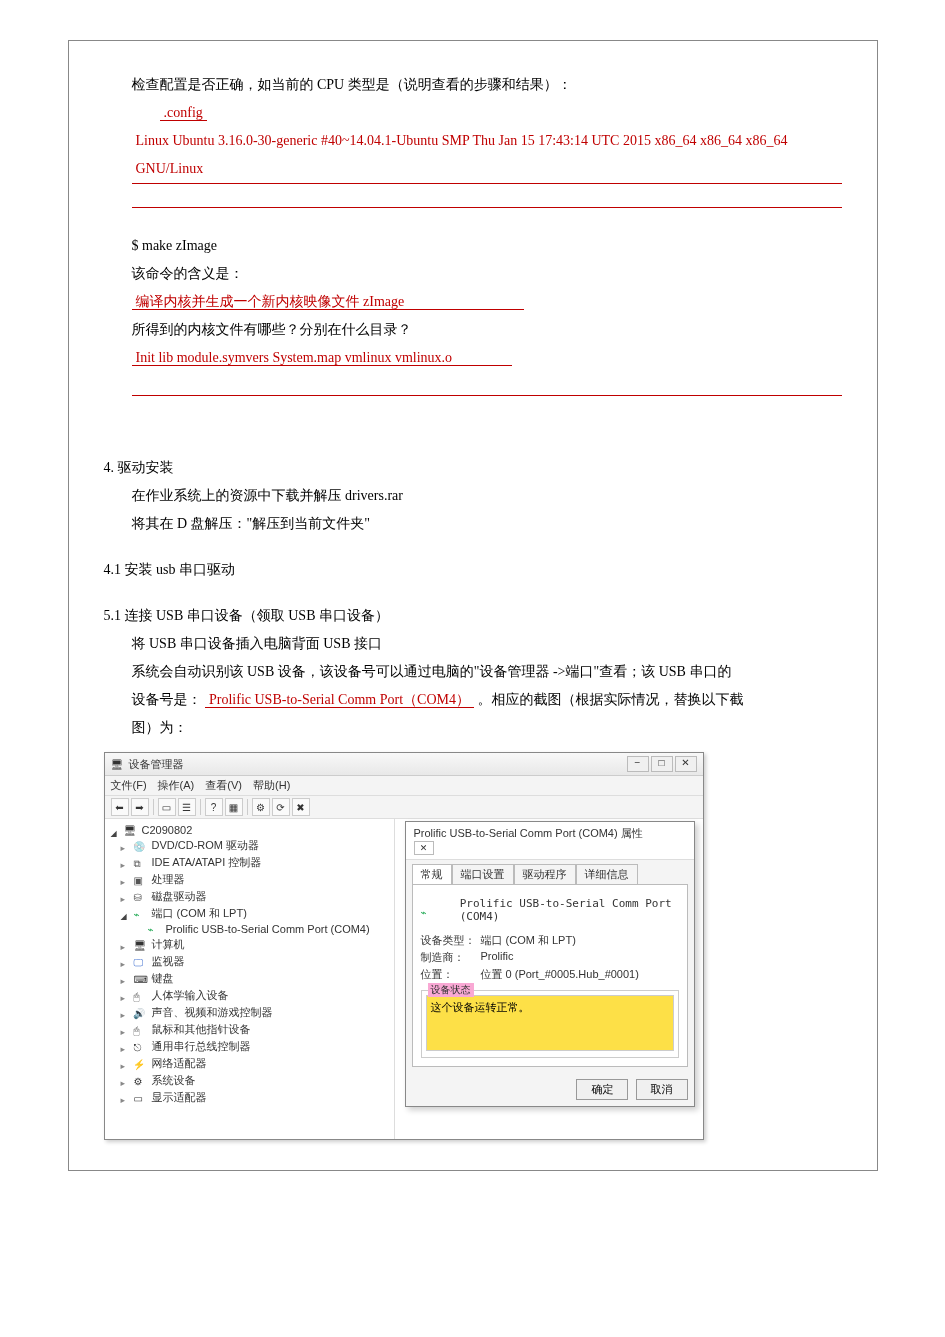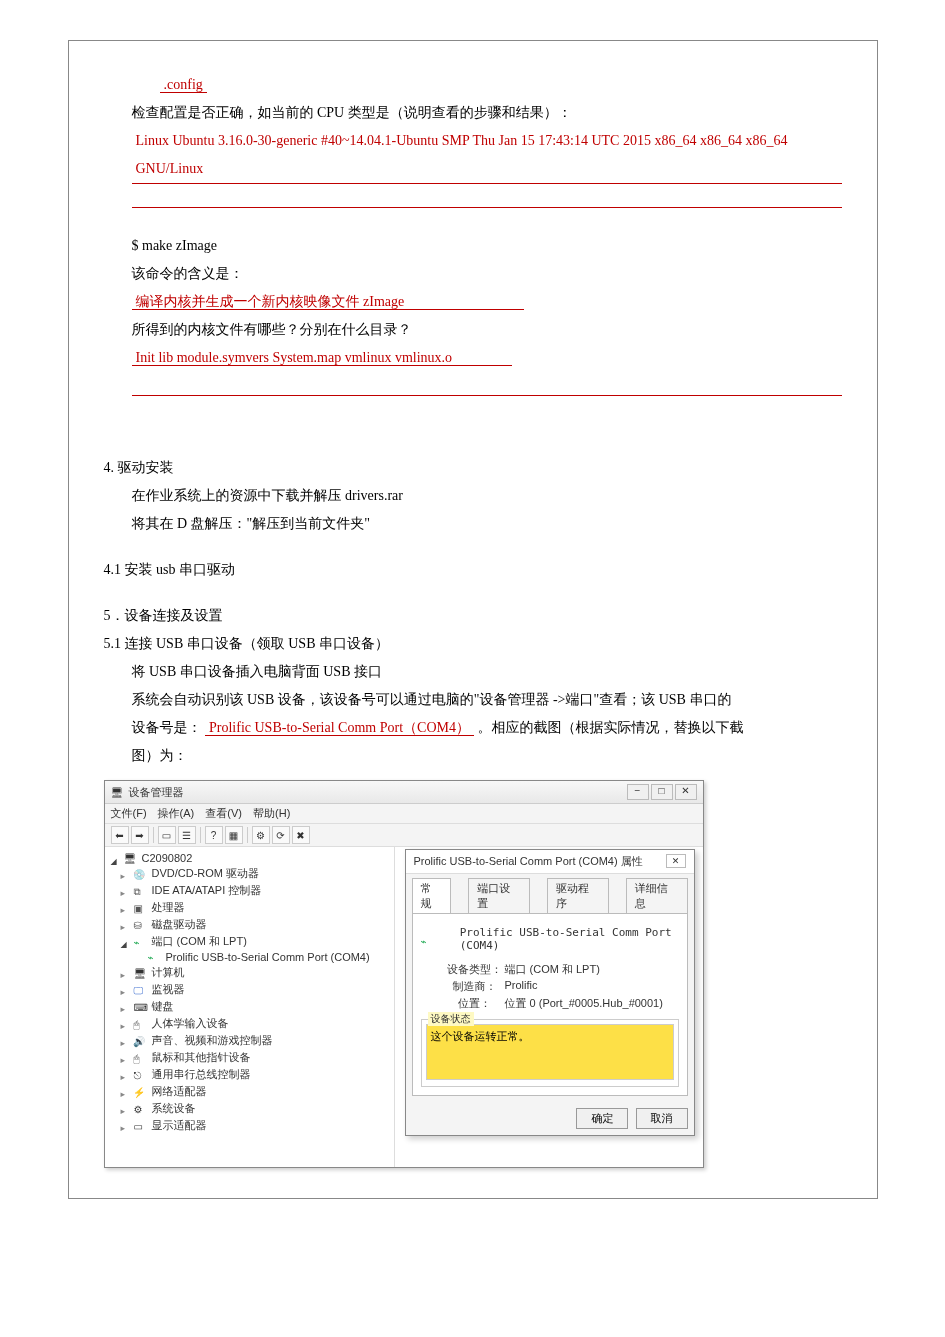--- a/index.html
+++ b/index.html
@@ -46,45 +46,45 @@
   .ico-kb::before { content: "⌨"; font-size: 10px; }
   .ico-hid::before { content: "🖱"; font-size: 10px; }
   .ico-snd::before { content: "🔊"; font-size: 10px; }
   .ico-mouse::before { content: "🖱"; font-size: 10px; }
   .ico-usb::before { content: "⎋"; font-size: 10px; }
   .ico-net::before { content: "⚡"; font-size: 10px; }
   .ico-sys::before { content: "⚙"; font-size: 10px; }
   .ico-disp::before { content: "▭"; font-size: 10px; }
 
   .prop-dialog { position: absolute; left: 300px; top: 2px; width: 290px; border: 1px solid #888; background: #f4f4f4; box-shadow: 3px 3px 6px rgba(0,0,0,0.2); }
-  .prop-title { background: #fff; border-bottom: 1px solid #ddd; padding: 4px 8px; font-size: 11px; display: flex; }
+  .prop-title { background: #fff; border-bottom: 1px solid #ddd; padding: 4px 8px; font-size: 11px; display: flex; flex-direction: column; }
   .prop-title span:first-child { flex:1; }
   .prop-close { width: 20px; height: 14px; border: 1px solid #bbb; text-align:center; line-height:12px; font-size:9px; }
-  .prop-tabs { display: flex; padding: 4px 6px 0 6px; gap: 17px; font-size: 11px; }
+  .prop-tabs { display: flex; padding: 4px 6px 0 6px; gap: 0; font-size: 11px; }
   .prop-tab { border: 1px solid #bbb; border-bottom: none; padding: 2px 8px; background: #f4f4f4; }
   .prop-tab.active { background: #fff; }
   .prop-body { background: #fff; margin: 0 6px 6px 6px; border: 1px solid #bbb; padding: 8px; font-size: 11px; }
   .prop-row { display: flex; margin: 2px 0; }
   .prop-row .k { width: 60px; }
   .prop-devname { margin: 4px 0 8px 24px; font-family: "SimSun", monospace; }
   .prop-icon { display:inline-block; width:18px; }
   .prop-group { border: 1px solid #ccc; padding: 4px; margin-top: 8px; position: relative; }
-  .prop-group .legend { position:absolute; top:-8px; left:6px; background:#fef9c3; padding:0 3px; font-size:10px; }
+  .prop-group .legend { position:absolute; top:-8px; left:6px; background:#f9a8d4; padding:0 3px; font-size:10px; }
   .prop-status { width: 100%; height: 56px; border: 1px solid #ccc; padding: 4px; font-size: 11px; resize: none; background:#fde047; font-family: "SimSun", serif; }
   .prop-btns { text-align: right; padding: 6px; }
   .prop-btn { border: 1px solid #999; background: #f0f0f0; padding: 2px 14px; font-size: 11px; margin-left: 4px; }
 </style>
 </head>
 <body>
 
 <div class="page">
 
+  <div class="line indent1">检查配置是否正确，如当前的 CPU 类型是（说明查看的步骤和结果）：</div>
+
   <div class="line indent2"><span class="ans">.config</span></div>
-
-  <div class="line indent1">检查配置是否正确，如当前的 CPU 类型是（说明查看的步骤和结果）：</div>
   <div class="line indent1"><span class="ans" style="display:inline-block; line-height:2.0;">Linux  Ubuntu  3.16.0-30-generic  #40~14.04.1-Ubuntu  SMP  Thu  Jan  15  17:43:14  UTC  2015  x86_64 x86_64  x86_64  GNU/Linux</span></div>
   <div class="blankline"></div>
 
   <div class="spacer"></div>
 
   <div class="line indent1">$ make  zImage</div>
   <div class="line indent1">该命令的含义是：</div>
   <div class="line indent1"><span class="ans" style="padding-right:120px;">编译内核并生成一个新内核映像文件 zImage</span></div>
   <div class="line indent1">所得到的内核文件有哪些？分别在什么目录？</div>
   <div class="line indent1"><span class="ans" style="padding-right:60px;">Init          lib          module.symvers          System.map          vmlinux          vmlinux.o</span></div>
@@ -96,21 +96,20 @@
   <div class="line">4.  驱动安装</div>
   <div class="line indent1">在作业系统上的资源中下载并解压 drivers.rar</div>
   <div class="line indent1">将其在 D 盘解压："解压到当前文件夹"</div>
 
   <div class="spacer"></div>
 
   <div class="line">4.1  安装 usb 串口驱动</div>
 
   <div class="spacer"></div>
 
-  <div class="line">5．设备连接及设置</div>
   <div class="line">5.1  连接 USB 串口设备（领取 USB 串口设备）</div>
   <div class="line indent1">将 USB 串口设备插入电脑背面 USB 接口</div>
   <div class="line indent1">系统会自动识别该 USB 设备，该设备号可以通过电脑的"设备管理器 -&gt;端口"查看；该 USB 串口的</div>
   <div class="line indent1">
     <span>设备号是：</span>
     <span class="ans">Prolific  USB-to-Serial  Comm  Port（COM4）</span>
     <span> 。相应的截图（根据实际情况，替换以下截</span>
   </div>
   <div class="line indent1">图）为：</div>
 
@@ -247,21 +246,21 @@
             <div class="prop-tab active">常规</div>
             <div class="prop-tab">端口设置</div>
             <div class="prop-tab">驱动程序</div>
             <div class="prop-tab">详细信息</div>
           </div>
           <div class="prop-body">
             <div style="display:flex;align-items:center;">
               <span class="prop-icon ico ico-port"></span>
               <span class="prop-devname" style="font-family:'SimSun',monospace;">Prolific USB-to-Serial Comm Port (COM4)</span>
             </div>
-            <div style="margin-left:24px;text-align:center;">
+            <div style="">
               <div class="prop-row">
                   <span class="k">设备类型：</span>
                   <span>端口 (COM 和 LPT)</span>
                 </div>
               <div class="prop-row">
                   <span class="k">制造商：</span>
                   <span>Prolific</span>
                 </div>
               <div class="prop-row">
                   <span class="k">位置：</span>

